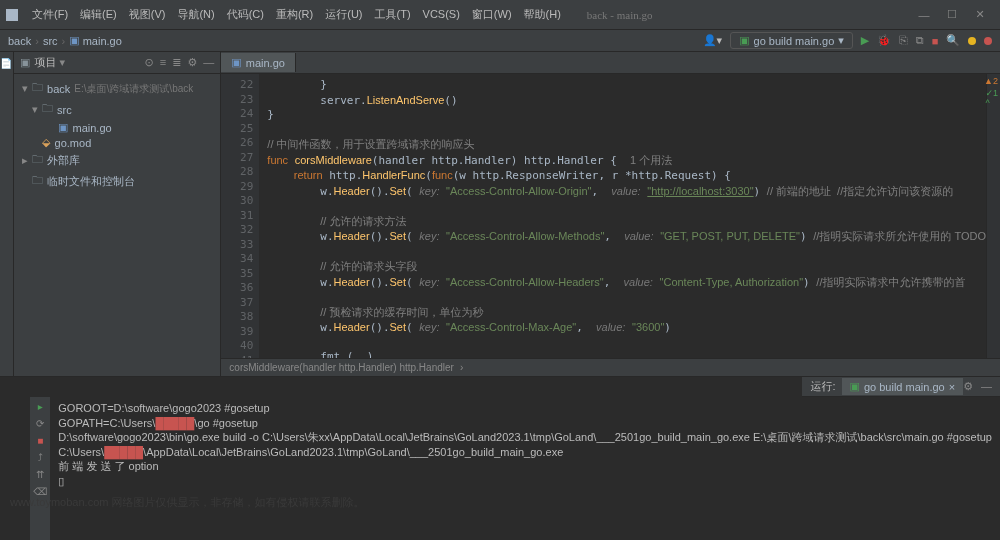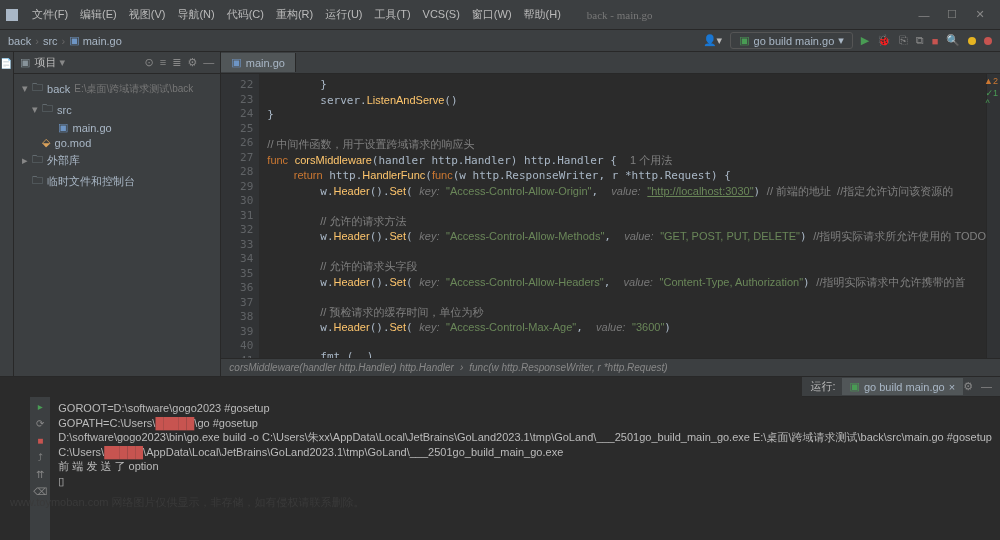--- a/index.html
+++ b/index.html
@@ -39,21 +39,21 @@
 .editor-area { flex: 1; display: flex; flex-direction: column; background: #2b2b2b; }
 .tabbar { height: 22px; background: #3c3f41; display: flex; align-items: center; border-bottom: 1px solid #282828; }
 .tabbar .tab { background: #515658; padding: 3px 10px; display: flex; align-items: center; gap: 4px; border-right: 1px solid #282828; }
 .code-wrap { flex: 1; display: flex; overflow: hidden; position: relative; }
 .gutter-num { width: 38px; background: #313335; color: #606366; text-align: right; padding: 4px 6px 4px 0; font-family: "Consolas", monospace; font-size: 11px; line-height: 14.5px; }
 .code { flex: 1; font-family: "Consolas", monospace; font-size: 11px; line-height: 14.5px; padding: 4px 0 4px 8px; overflow: hidden; white-space: pre; }
 .code .k { color: #cc7832; } .code .s { color: #6a8759; } .code .c { color: #808080; } .code .f { color: #ffc66d; } .code .p { color: #787878; font-style: italic; text-align: right; } .code .lnk { text-decoration: underline; }
 .markers { width: 14px; background: #313335; border-left: 1px solid #282828; position: relative; }
 .markers .warn { position: absolute; right: 2px; top: 2px; color: #cc7832; font-size: 9px; }
 .markers .ok { position: absolute; right: 2px; top: 14px; color: #499c54; font-size: 9px; }
-.breadcrumb-code { height: 18px; background: #3c3f41; border-top: 1px solid #282828; display: flex; align-items: center; padding: 0 8px; color: #888; font-size: 10px; font-style: italic; }
+.breadcrumb-code { height: 18px; background: #3c3f41; border-top: 1px solid #282828; display: flex; align-items: center; padding: 0 8px; color: #888; font-size: 10px; }
 .breadcrumb-code .sep { margin: 0 6px; }
 .run-pane { height: 176px; background: #2b2b2b; display: flex; flex-direction: column; border-top: 1px solid #282828; align-items: flex-end; }
 .run-header { height: 20px; background: #3c3f41; display: flex; align-items: center; padding: 0 8px; border-bottom: 1px solid #282828; }
 .run-header .label { color: #bbb; }
 .run-header .tab { background: #515658; padding: 2px 8px; margin-left: 6px; display: flex; align-items: center; gap: 4px; }
 .run-header .tools { margin-left: auto; display: flex; gap: 8px; color: #888; }
 .run-body { flex: 1; display: flex; }
 .run-gutter { width: 20px; background: #3c3f41; display: flex; flex-direction: column; align-items: center; padding-top: 4px; gap: 6px; font-size: 10px; }
 .run-gutter .play { color: #499c54; } .run-gutter .stop { color: #c75450; }
 .console { flex: 1; font-family: "Consolas", monospace; font-size: 11px; line-height: 14.5px; padding: 4px 8px; color: #bbb; white-space: pre-wrap; }
@@ -188,21 +188,20 @@
         
 </div>
       <div class="markers">
         <span class="warn">▲2</span>
         <span class="ok">✓1 ^</span>
       </div>
     </div>
     <div class="breadcrumb-code">
       <span>corsMiddleware(handler http.Handler) http.Handler</span>
       <span class="sep">›</span>
-      <span>func(w http.ResponseWriter, r *http.Request)</span>
     </div>
   </div>
 </div>
 
 <div class="run-pane">
   <div class="run-header">
     <span class="label">运行:</span>
     <div class="tab">
       <span style="color:#499c54">▣</span>
       <span>go build main.go</span>

